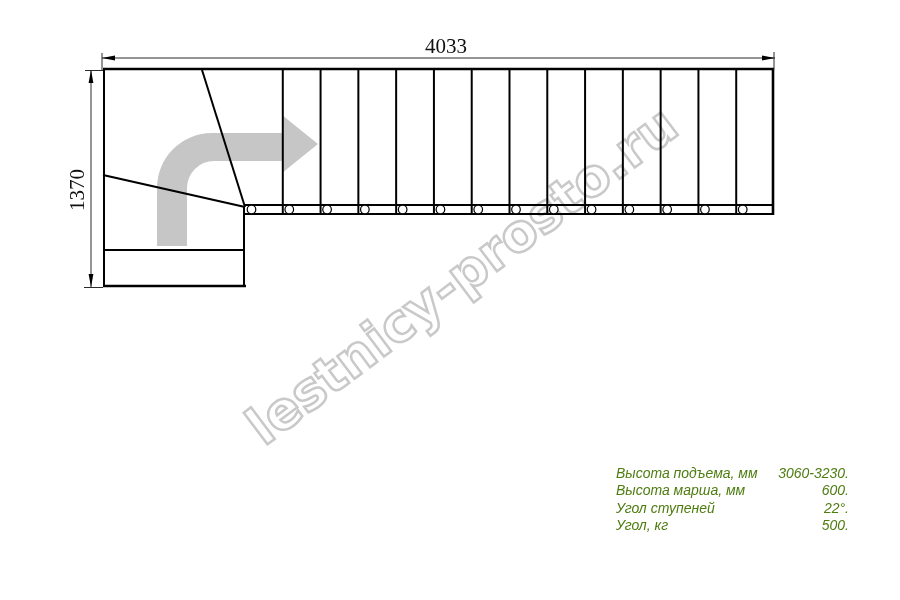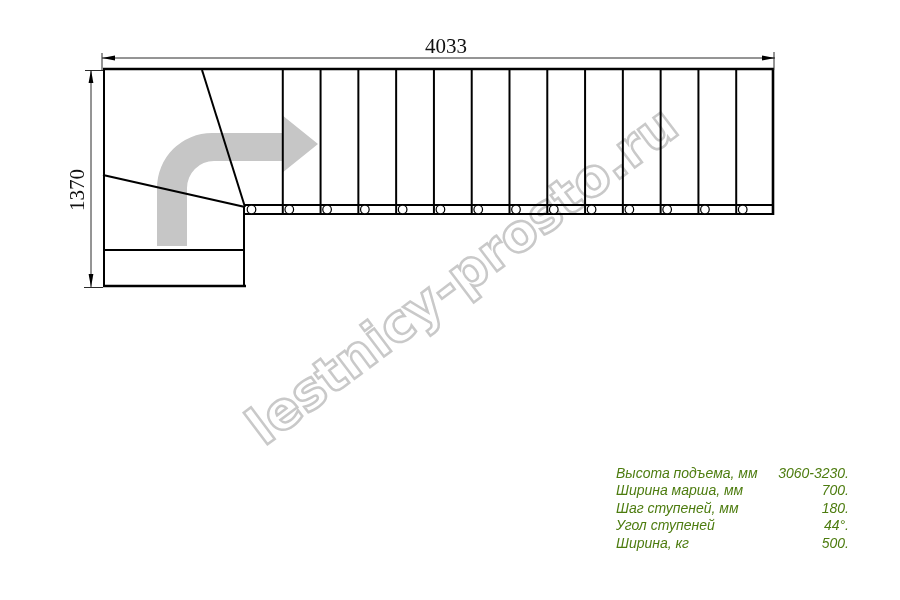--- a/index.html
+++ b/index.html
@@ -95,30 +95,26 @@
     </g>
     <text class="dim-text" font-size="21" text-anchor="middle" transform="translate(84,190) rotate(-90)">1370</text>
   </svg>
 
   <div class="specs">
     <div class="spec-row">
       <span class="spec-label">Высота подъема, мм</span>
       <span class="spec-value">3060-3230.</span>
     </div>
     <div class="spec-row">
-      <span class="spec-label">Ширина марша, мм</span>
-      <span class="spec-value">700.</span>
-    </div>
-    <div class="spec-row">
-      <span class="spec-label">Шаг ступеней, мм</span>
-      <span class="spec-value">180.</span>
+      <span class="spec-label">Высота марша, мм</span>
+      <span class="spec-value">600.</span>
     </div>
     <div class="spec-row">
       <span class="spec-label">Угол ступеней</span>
-      <span class="spec-value">44°.</span>
+      <span class="spec-value">22°.</span>
     </div>
     <div class="spec-row">
-      <span class="spec-label">Ширина, кг</span>
+      <span class="spec-label">Угол, кг</span>
       <span class="spec-value">500.</span>
     </div>
   </div>
 
 </div>
 
 </body></html>

